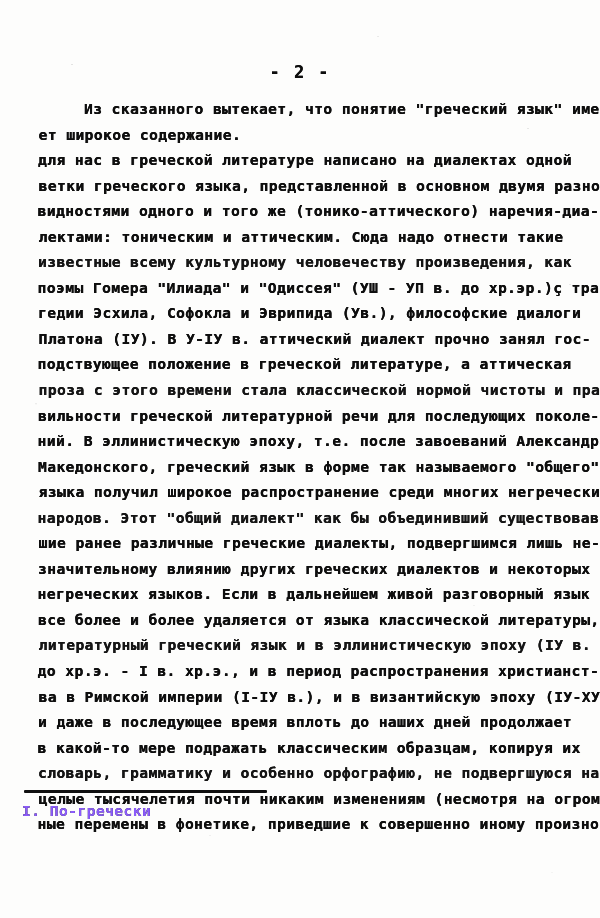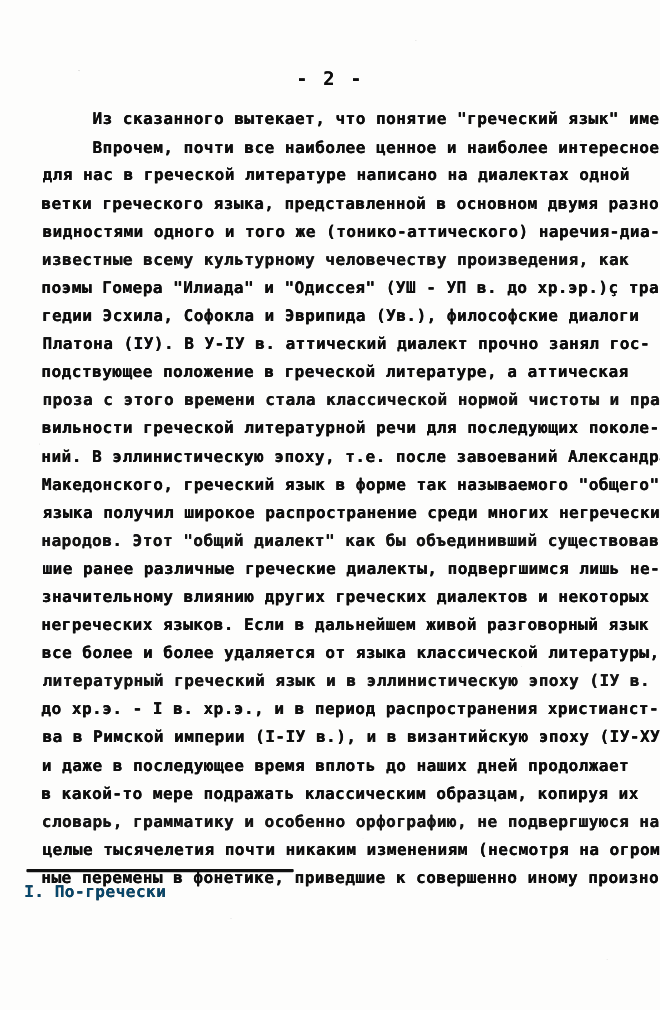--- a/index.html
+++ b/index.html
@@ -105,21 +105,21 @@
     border-radius: 1px;
   }
   #footnote {
     position: absolute;
     left: 22px;
     top: 798px;
     width: 400px;
     font-size: 14.6px;
     font-weight: 700;
     line-height: 25.5px;
-    color: #0c4a6e;
+    color: #8b5cf6;
     letter-spacing: .45px;
     white-space: pre;
     text-shadow: 0 0 .55px rgba(0,0,0,.9);
   }
 
   
   #ink { filter: contrast(1.04); }
 </style>
 </head>
 <body>
@@ -127,27 +127,28 @@
 <div id="page">
 
   <div id="ink">
 
     <div id="page-number">- 2 -</div>
 
     <div id="body-text">
 
       <div class="para">
         <span class="tline indent">Из сказанного вытекает, что понятие "греческий язык" име-</span>
+        <span class="tline">ет широкое содержание.</span>
       </div>
 
       <div class="para">
-        <span class="tline indent">Впрочем, почти все наиболее ценное и наиболее интересное</span>
         <span class="tline">для нас в греческой литературе написано на диалектах одной</span>
         <span class="tline">ветки греческого языка, представленной в основном двумя разно-</span>
         <span class="tline">видностями одного и того же (тонико-аттического) наречия-диа-</span>
+        <span class="tline">лектами: тоническим и аттическим. Сюда надо отнести такие</span>
         <span class="tline">известные всему культурному человечеству произведения, как</span>
         <span class="tline">поэмы Гомера "Илиада" и "Одиссея" (УШ - УП в. до хр.эр.)ҫ тра-</span>
         <span class="tline">гедии Эсхила, Софокла и Эврипида (Ув.), философские диалоги</span>
         <span class="tline">Платона (ІУ). В У-ІУ в. аттический диалект прочно занял гос-</span>
         <span class="tline">подствующее положение в греческой литературе, а аттическая</span>
         <span class="tline">проза с этого времени стала классической нормой чистоты и пра-</span>
         <span class="tline">вильности греческой литературной речи для последующих поколе-</span>
         <span class="tline">ний. В эллинистическую эпоху, т.е. после завоеваний Александра</span>
         <span class="tline">Македонского, греческий язык в форме так называемого "общего"</span>
         <span class="tline">языка получил широкое распространение среди многих негреческих</span>

